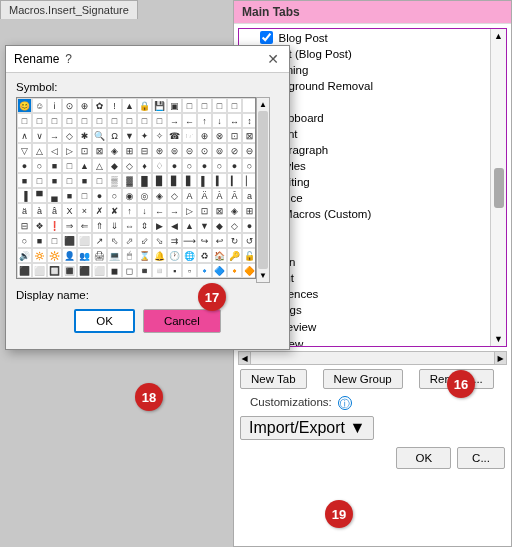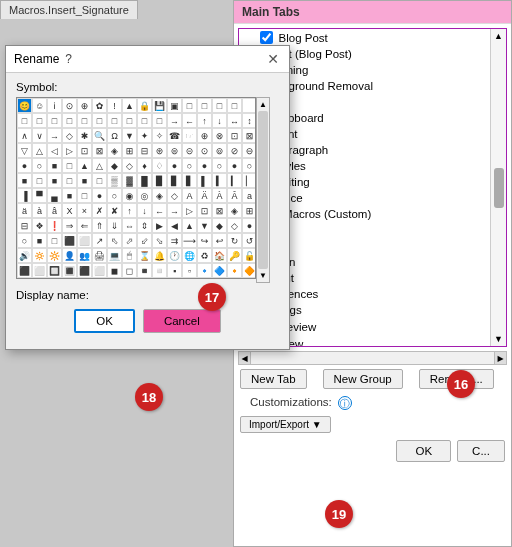--- a/index.html
+++ b/index.html
@@ -581,21 +581,21 @@
     <button style="padding:3px 10px; font-size:11.5px; background:#f0f0f0; border:1px solid #aaa; cursor:pointer; border-radius:2px;">New Group</button>
     <button style="padding:3px 10px; font-size:11.5px; background:#f0f0f0; border:1px solid #aaa; cursor:pointer; border-radius:2px;">Rename...</button>
   </div>
 
   <div style="display:flex; gap:6px; padding:3px 16px;">
     <span style="font-size:11.5px; color:#333;">Customizations:</span>
     <span class="info-icon">ⓘ</span>
   </div>
 
   <div style="display:flex; align-items:center; gap:6px; padding:3px 6px;">
-    <button style="padding:2px 8px; font-size:10px; background:#f0f0f0; border:1px solid #aaa; cursor:pointer; border-radius:2px;">Import/Export ▼</button>
+    <button style="padding:2px 8px; font-size:16px; background:#f0f0f0; border:1px solid #aaa; cursor:pointer; border-radius:2px;">Import/Export ▼</button>
   </div>
 
   <div style="display:flex; gap:6px; padding:4px 6px; justify-content:flex-end;">
     <button style="padding:4px 18px; font-size:11.5px; border:1px solid #aaa; background:#f0f0f0; cursor:pointer; border-radius:2px;">OK</button>
     <button style="padding:4px 14px; font-size:11.5px; border:1px solid #aaa; background:#f0f0f0; cursor:pointer; border-radius:2px;">C...</button>
   </div>
 </div>
 
 <div class="badge badge-16">
   <span>16</span>

